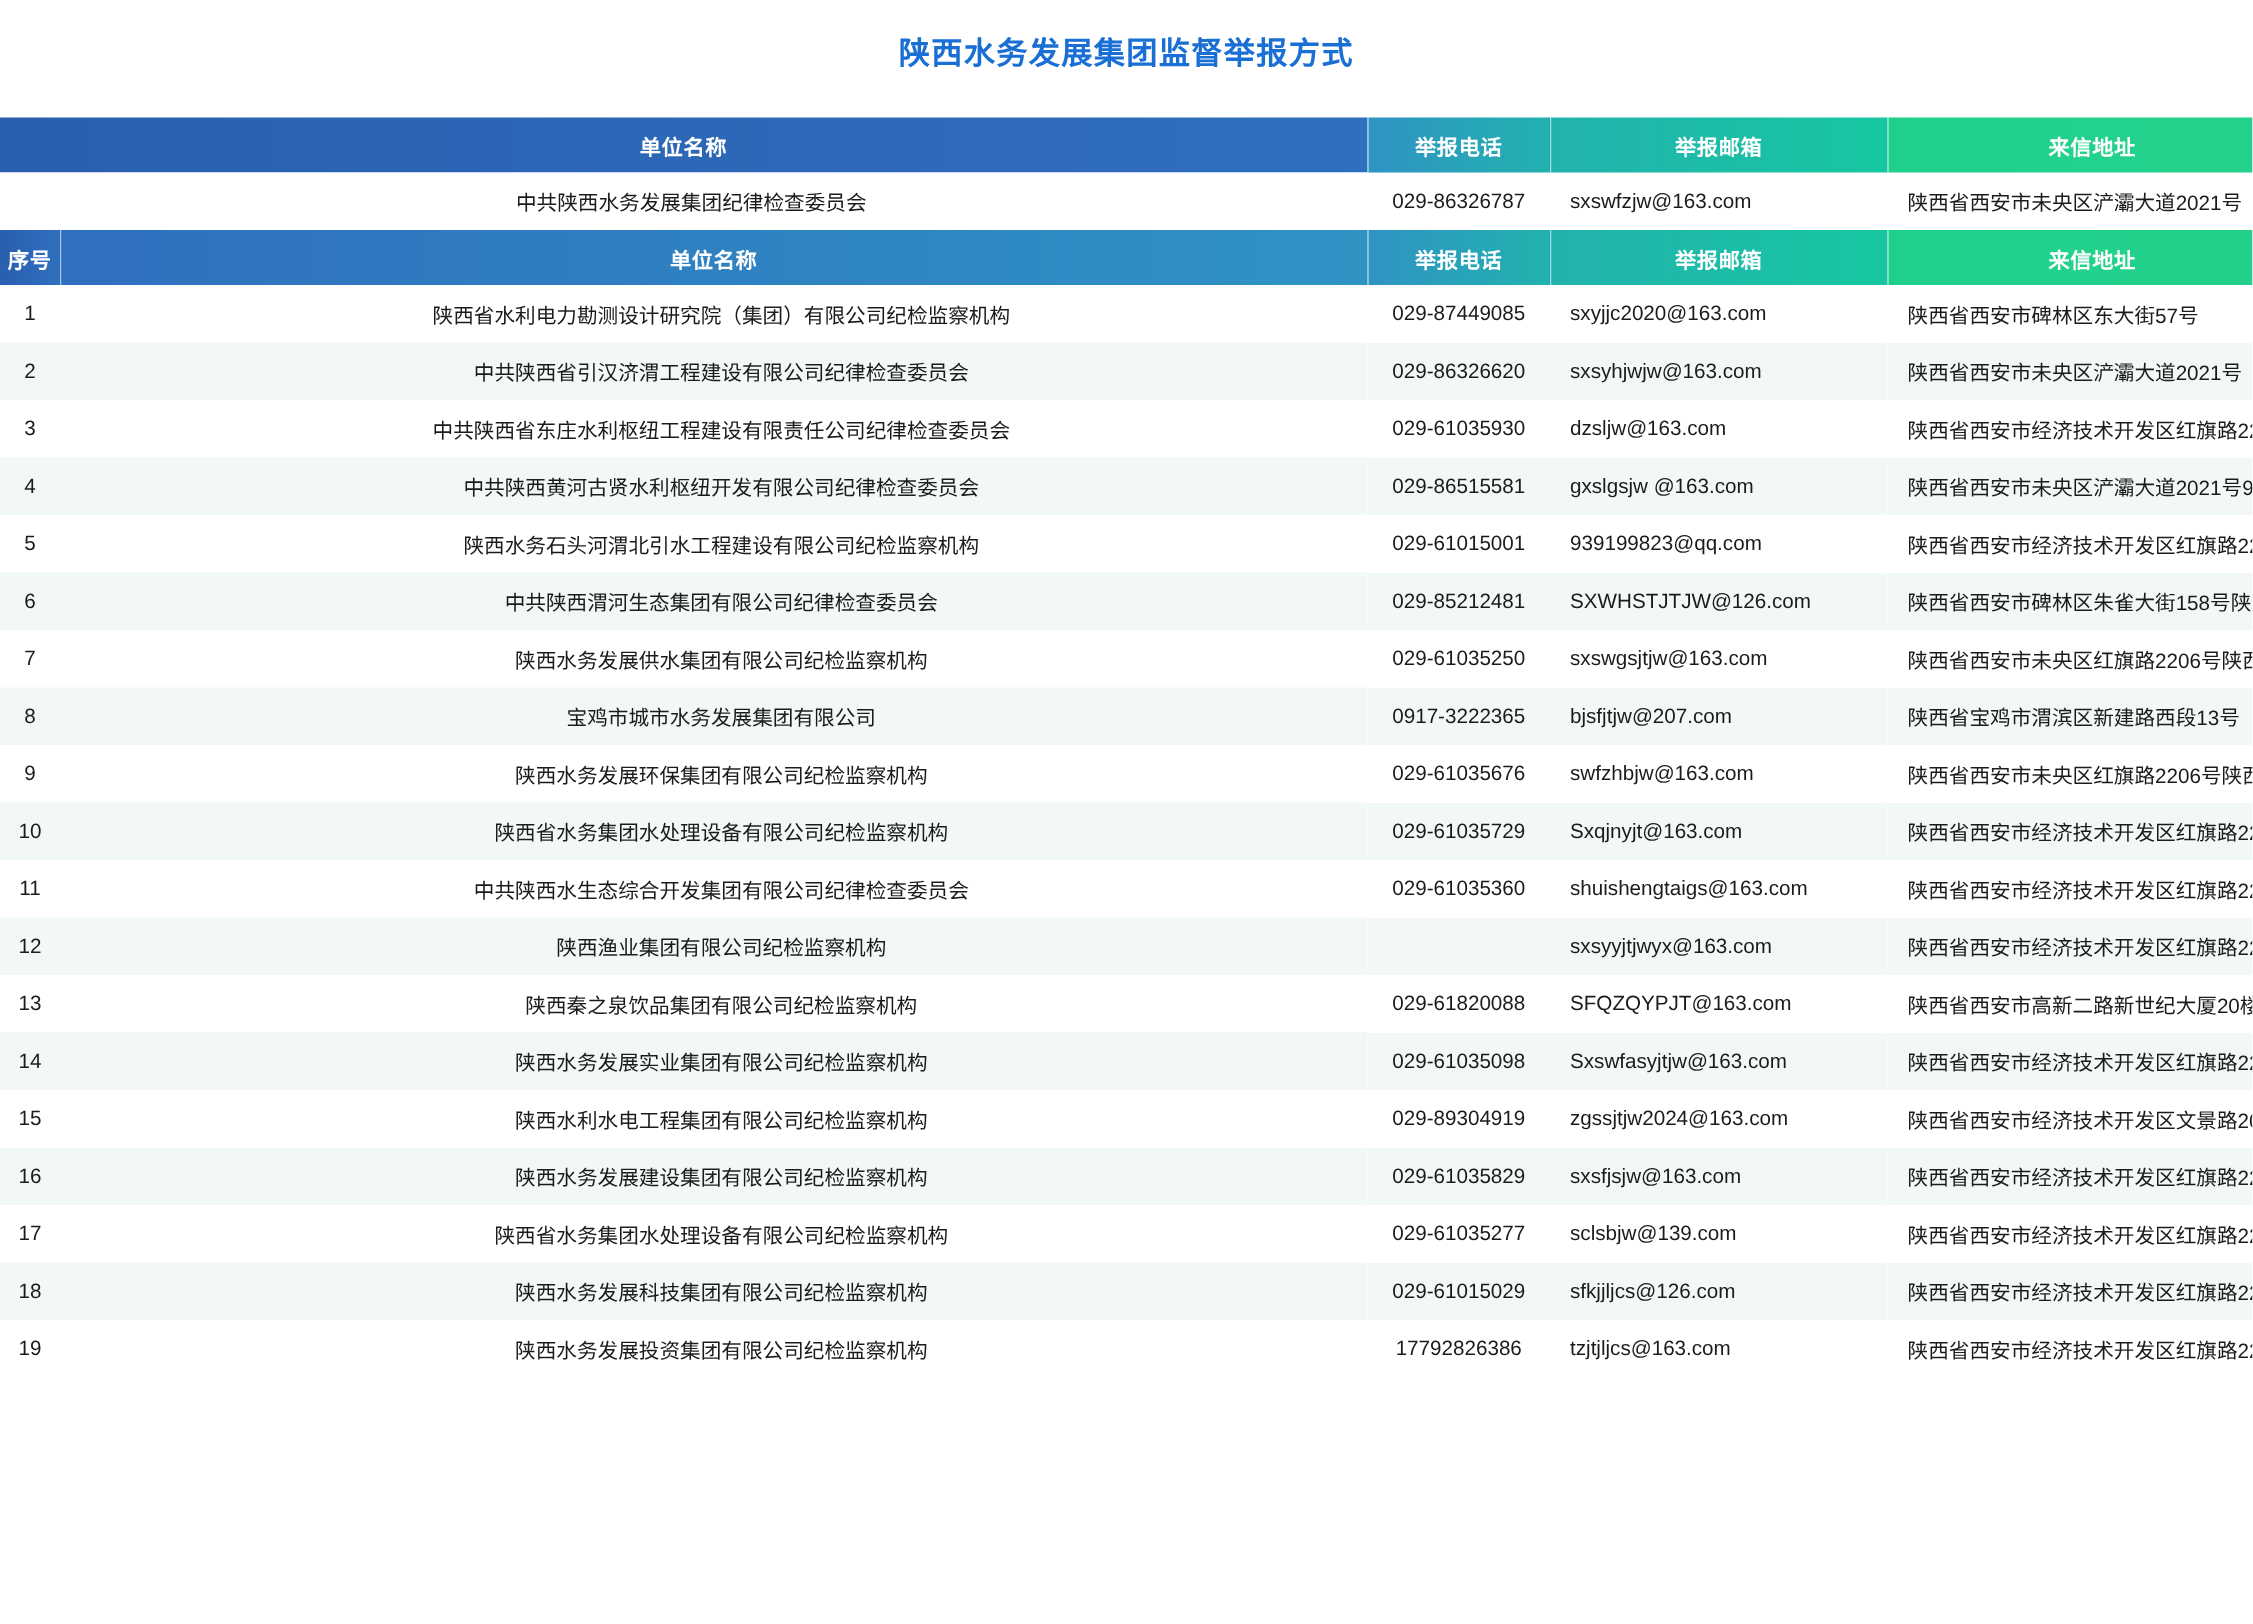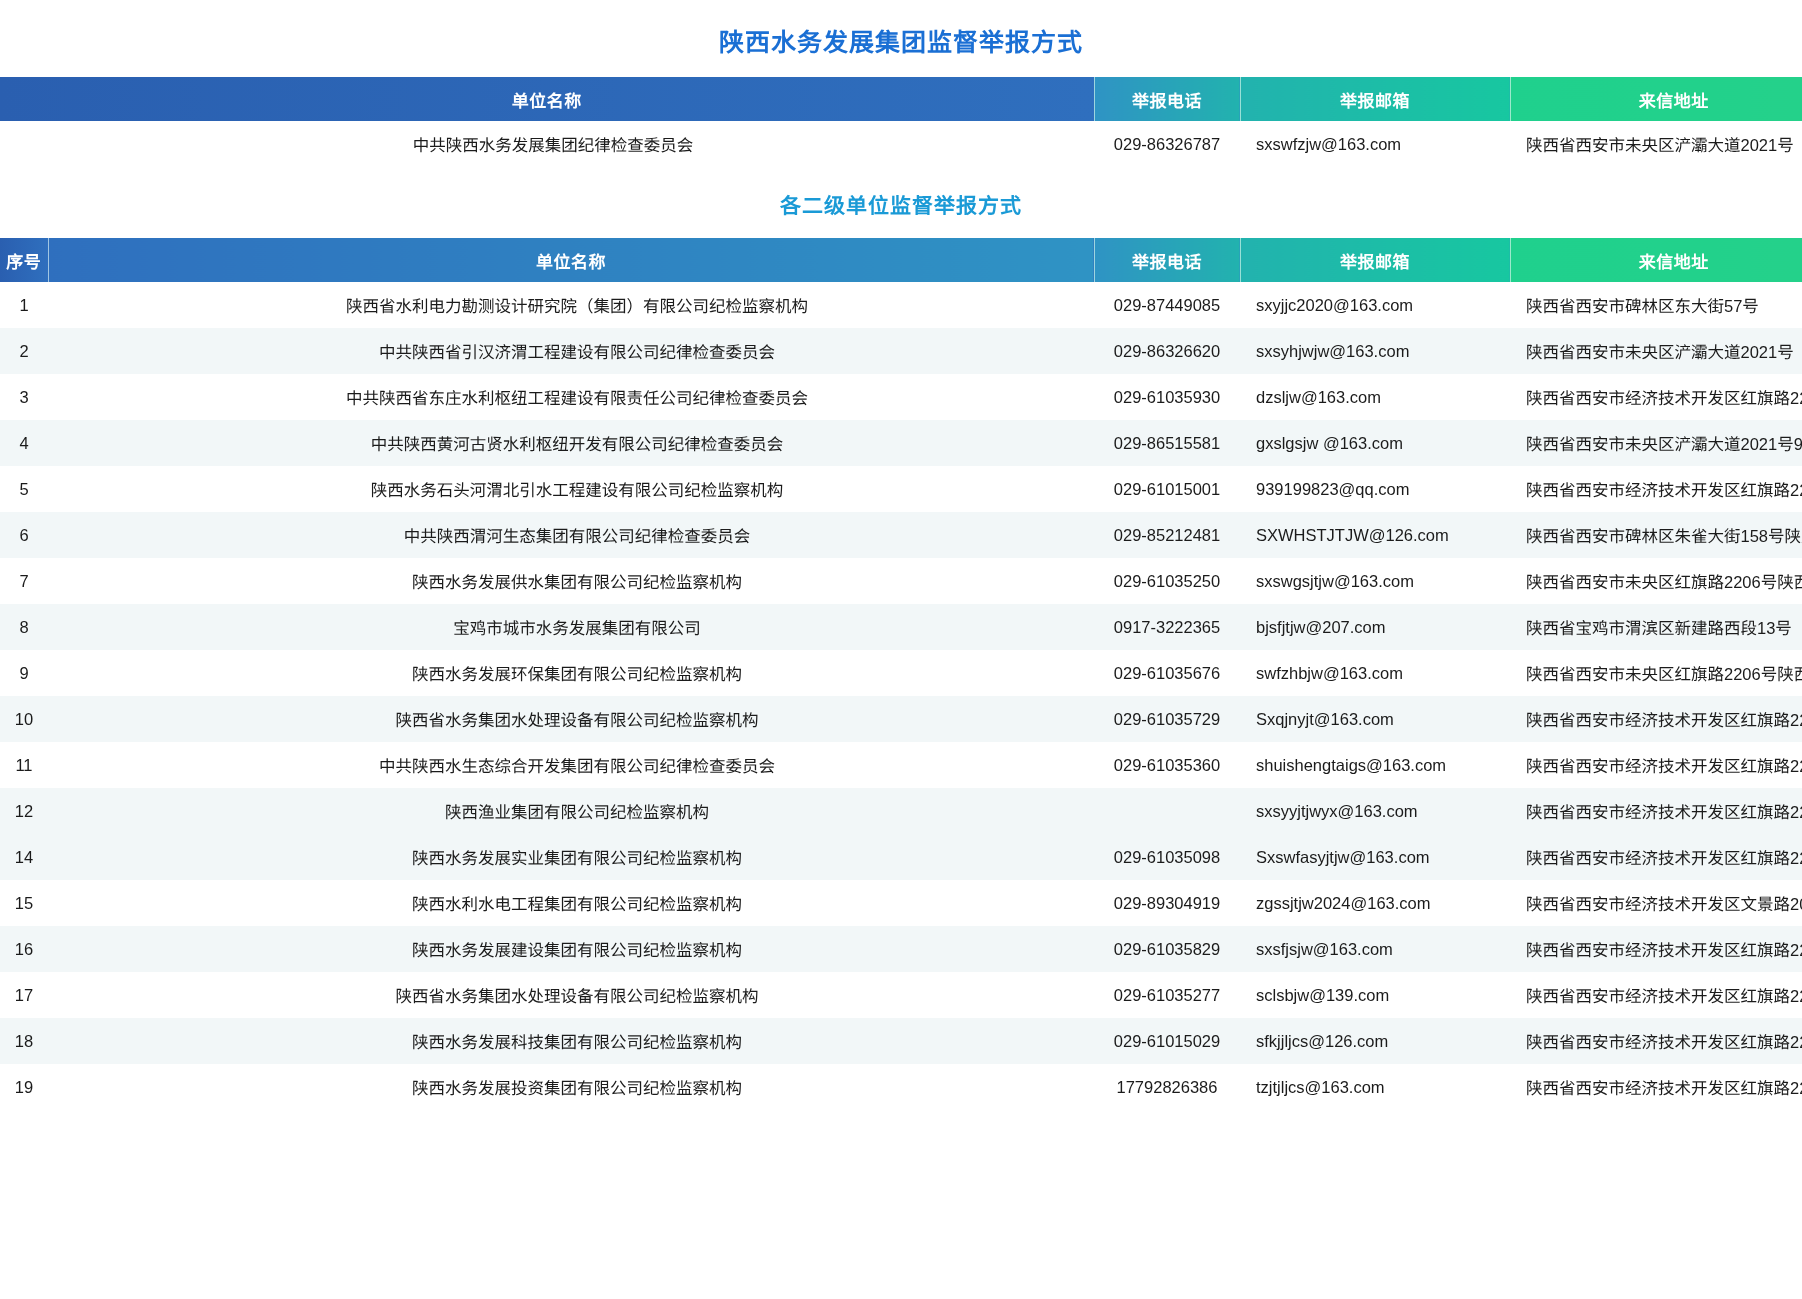--- a/index.html
+++ b/index.html
@@ -19,21 +19,21 @@
     padding: 0 0 10px 0;
   }
 
   
   .doc-title {
     text-align: center;
     font-size: 25px;
     font-weight: bold;
     color: #1a6fd4;
     letter-spacing: 1px;
-    padding: 22px 0 19px 0;
+    padding: 22px 0 36px 0;
   }
   .section-title {
     text-align: center;
     font-size: 21px;
     font-weight: bold;
     color: #1a9ad6;
     letter-spacing: 1px;
     padding: 22px 0 19px 0;
   }
 
@@ -119,21 +119,20 @@
     <tbody>
       <tr class="odd">
         <td class="c-name">中共陕西水务发展集团纪律检查委员会</td>
         <td class="c-tel nowrap">029-86326787</td>
         <td class="c-mail nowrap">sxswfzjw@163.com</td>
         <td class="c-addr nowrap">陕西省西安市未央区浐灞大道2021号</td>
       </tr>
     </tbody>
   </table>
 
-  <div class="section-title">各二级单位监督举报方式</div>
 
   <table class="t2">
     <colgroup>
       <col class="w-idx">
         <col class="w-name">
         <col class="w-tel">
         <col class="w-mail">
         <col class="w-addr">
     </colgroup>
     <thead>
@@ -223,20 +222,27 @@
         <td class="c-mail nowrap">shuishengtaigs@163.com</td>
         <td class="c-addr nowrap">陕西省西安市经济技术开发区红旗路2206号陕西省水务大厦17楼</td>
       </tr>
       <tr class="even">
         <td class="c-idx">12</td>
         <td class="c-name">陕西渔业集团有限公司纪检监察机构</td>
         <td class="c-tel nowrap"></td>
         <td class="c-mail nowrap">sxsyyjtjwyx@163.com</td>
         <td class="c-addr nowrap">陕西省西安市经济技术开发区红旗路2206号陕西省水务大厦8楼805室</td>
       </tr>
+      <tr class="odd">
+        <td class="c-idx">13</td>
+        <td class="c-name">陕西秦之泉饮品集团有限公司纪检监察机构</td>
+        <td class="c-tel nowrap">029-61820088</td>
+        <td class="c-mail nowrap">SFQZQYPJT@163.com</td>
+        <td class="c-addr nowrap">陕西省西安市高新二路新世纪大厦20楼</td>
+      </tr>
       <tr class="even">
         <td class="c-idx">14</td>
         <td class="c-name">陕西水务发展实业集团有限公司纪检监察机构</td>
         <td class="c-tel nowrap">029-61035098</td>
         <td class="c-mail nowrap">Sxswfasyjtjw@163.com</td>
         <td class="c-addr nowrap">陕西省西安市经济技术开发区红旗路2206号陕西省水务大厦26楼</td>
       </tr>
       <tr class="odd">
         <td class="c-idx">15</td>
         <td class="c-name">陕西水利水电工程集团有限公司纪检监察机构</td>

